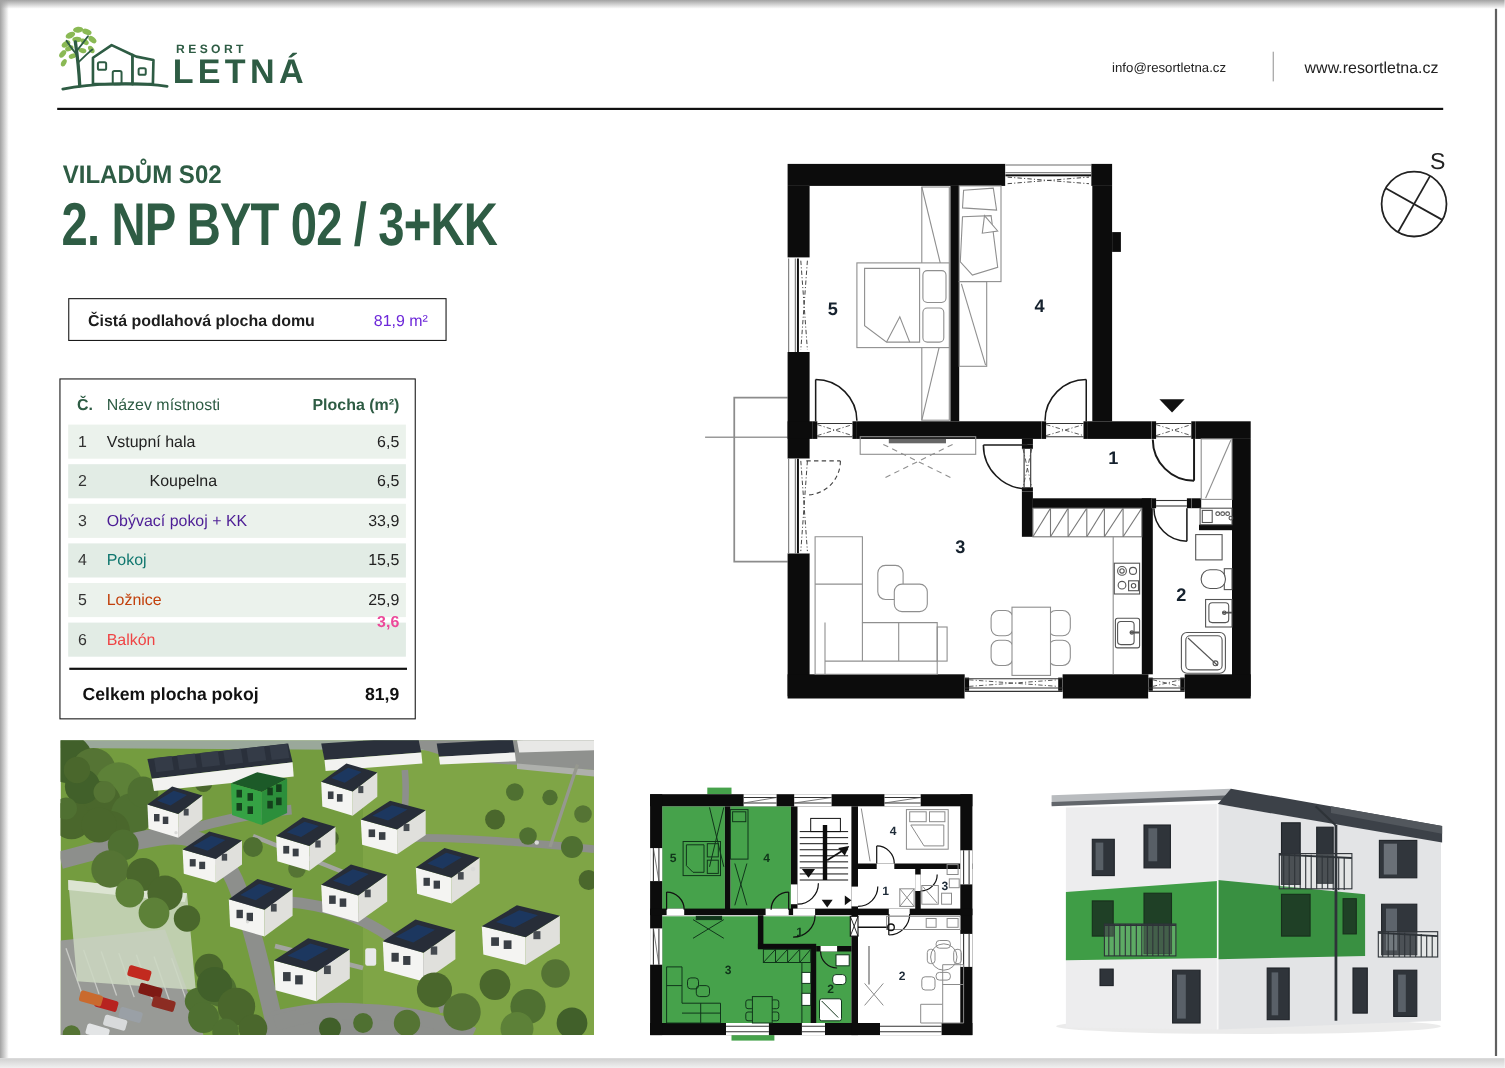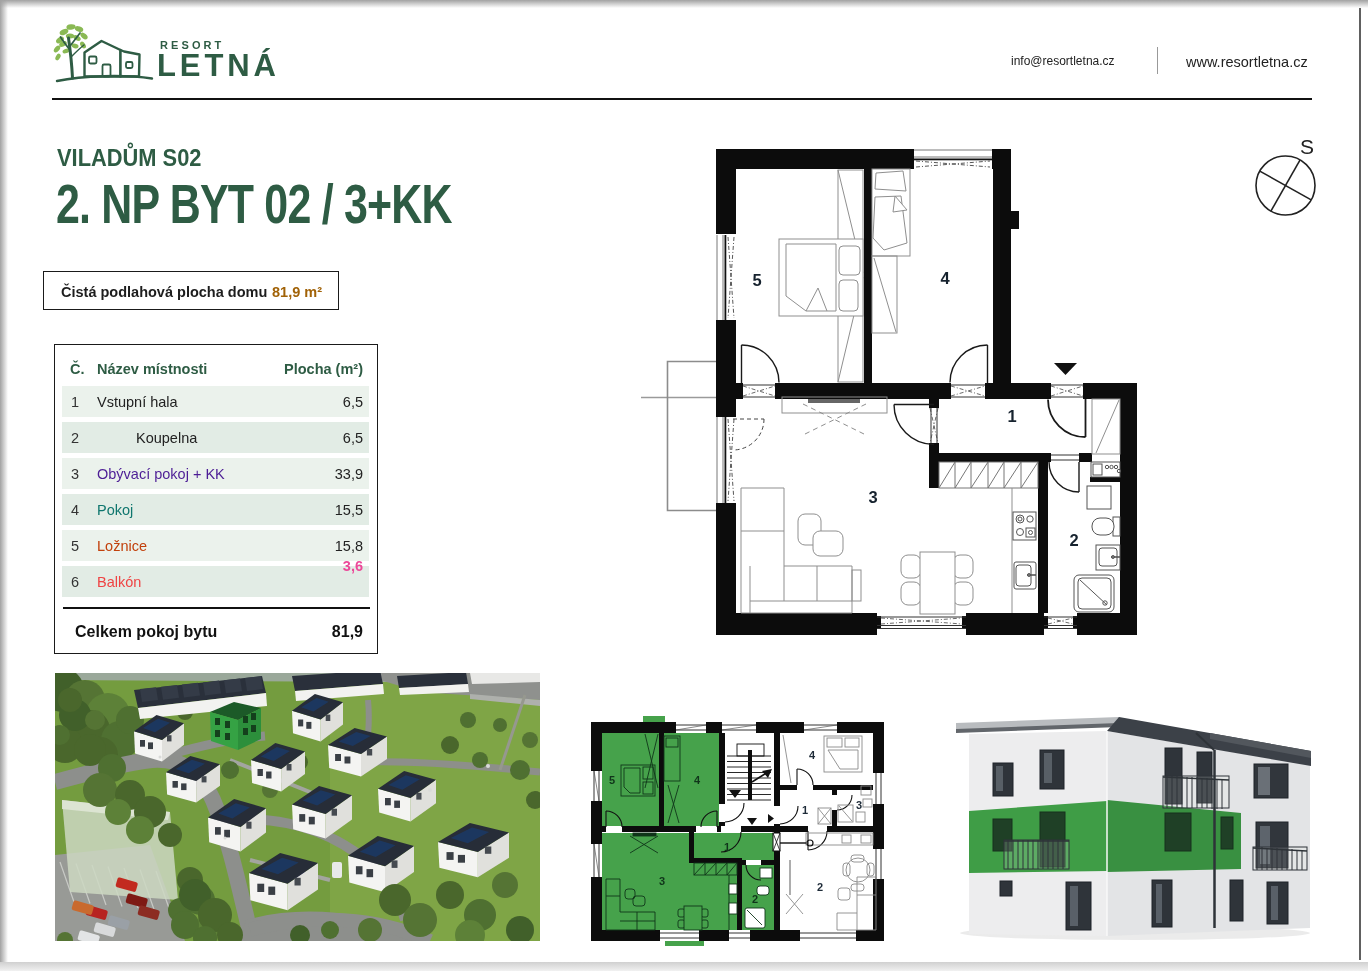--- a/index.html
+++ b/index.html
@@ -68,29 +68,29 @@
 <div class="abs" style="left:1157px;top:47px;width:1px;height:27px;background:#999;"></div>
 
 <div class="abs" style="left:1186px;top:54px;width:130px;font-size:14.5px;color:#222;">www.resortletna.cz</div>
 
 <div class="abs" style="left:52px;top:98px;width:1260px;height:2px;background:#111;"></div>
 
 <div class="abs green" style="left:57px;top:145px;font-size:23px;font-weight:bold;letter-spacing:0;transform:scaleX(0.95);transform-origin:left top;white-space:nowrap;">VILADŮM S02</div>
 
 <div class="abs green" style="left:56px;top:172px;font-size:55px;font-weight:bold;letter-spacing:-1px;transform:scaleX(0.78);transform-origin:left top;white-space:nowrap;">2. NP BYT 02 / 3+KK</div>
 
-<div class="abs" style="left:43px;top:271px;width:296px;height:39px;border:1.5px solid #1a1a1a;box-sizing:border-box;">
+<div class="abs" style="left:62px;top:271px;width:344px;height:39px;border:1.5px solid #1a1a1a;box-sizing:border-box;">
   <span class="abs" style="left:17px;top:12px;font-size:14.5px;font-weight:bold;color:#1d1d1d;">Čistá podlahová plocha domu</span>
-  <span class="abs" style="right:16px;top:12px;font-size:14.5px;font-weight:bold;color:#a16207;">81,9 m²</span>
+  <span class="abs" style="right:16px;top:12px;font-size:14.5px;font-weight:normal;color:#6d28d9;">81,9 m²</span>
 </div>
 
 <div class="abs" style="left:54px;top:344px;width:324px;height:310px;border:1.5px solid #1a1a1a;box-sizing:border-box;font-size:14.5px;">
 
   <span class="abs green" style="left:15px;top:16px;font-weight:bold;">Č.</span>
-  <span class="abs green" style="left:42px;top:16px;font-weight:bold;">Název místnosti</span>
+  <span class="abs green" style="left:42px;top:16px;font-weight:normal;">Název místnosti</span>
   <span class="abs green" style="right:14px;top:16px;font-weight:bold;">Plocha (m²)</span>
 
   <div class="abs" style="left:7px;top:41px;width:307px;height:31px;background:#ebf2ec;"></div>
   <span class="abs" style="left:16px;top:49px;color:#333;">1</span>
   <span class="abs" style="left:42px;top:49px;color:#222;">Vstupní hala</span>
   <span class="abs" style="right:14px;top:49px;color:#222;">6,5</span>
 
   <div class="abs" style="left:7px;top:77px;width:307px;height:31px;background:#e2ece5;"></div>
   <span class="abs" style="left:16px;top:85px;color:#333;">2</span>
   <span class="abs" style="left:42px;top:85px;color:#222;margin-left:39px;">Koupelna</span>
@@ -102,30 +102,30 @@
   <span class="abs" style="right:14px;top:121px;color:#222;">33,9</span>
 
   <div class="abs" style="left:7px;top:149px;width:307px;height:31px;background:#e2ece5;"></div>
   <span class="abs" style="left:16px;top:157px;color:#333;">4</span>
   <span class="abs" style="left:42px;top:157px;color:#0f766e;">Pokoj</span>
   <span class="abs" style="right:14px;top:157px;color:#222;">15,5</span>
 
   <div class="abs" style="left:7px;top:185px;width:307px;height:31px;background:#ebf2ec;"></div>
   <span class="abs" style="left:16px;top:193px;color:#333;">5</span>
   <span class="abs" style="left:42px;top:193px;color:#c2410c;">Ložnice</span>
-  <span class="abs" style="right:14px;top:193px;color:#222;">15,8</span>
+  <span class="abs" style="right:14px;top:193px;color:#222;">25,9</span>
 
   <div class="abs" style="left:7px;top:221px;width:307px;height:31px;background:#e2ece5;"></div>
   <span class="abs" style="left:16px;top:229px;color:#333;">6</span>
   <span class="abs" style="left:42px;top:229px;color:#ef4444;">Balkón</span>
   <span class="abs" style="right:14px;top:213px;color:#ec4899;font-weight:bold;">3,6</span>
 
   <div class="abs" style="left:8px;top:262px;width:307px;height:2px;background:#111;"></div>
 
-  <span class="abs" style="left:20px;top:278px;font-size:16px;font-weight:bold;color:#111;">Celkem pokoj bytu</span>
+  <span class="abs" style="left:20px;top:278px;font-size:16px;font-weight:bold;color:#111;">Celkem plocha pokoj</span>
   <span class="abs" style="right:14px;top:278px;font-size:16px;font-weight:bold;color:#111;">81,9</span>
 </div>
 
 <svg class="abs" style="left:640px;top:120px;" width="700" height="545" viewBox="640 120 700 545" fill="none">
 
   <line x1="641" y1="397.5" x2="716" y2="397.5" stroke="#9a9a9a" stroke-width="1.5"></line>
 
   <path d="M716,361.5 L667.5,361.5 L667.5,510.5 L716,510.5" stroke="#8c8c8c" stroke-width="1.6"></path>
 
   <rect x="716" y="149" width="198" height="20" fill="#0c0c0c"></rect>

